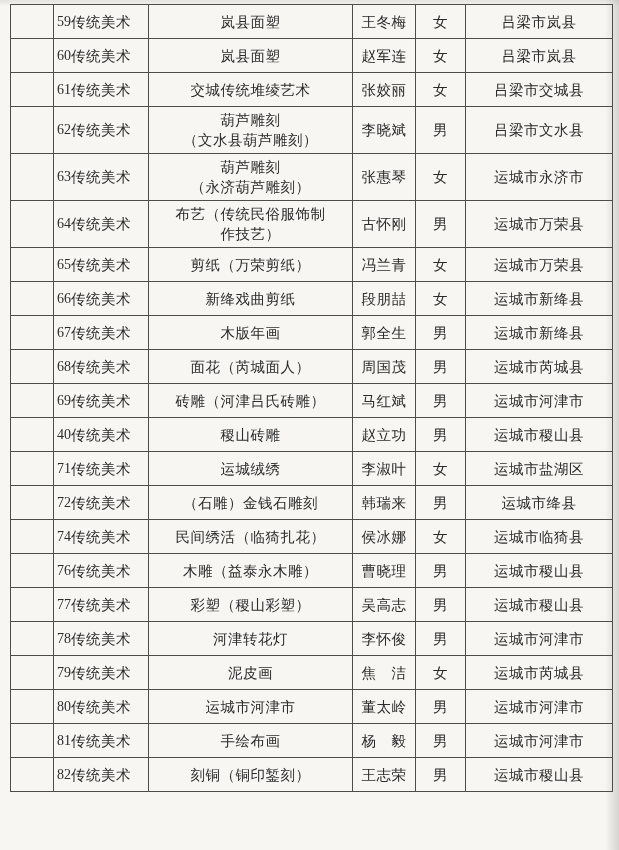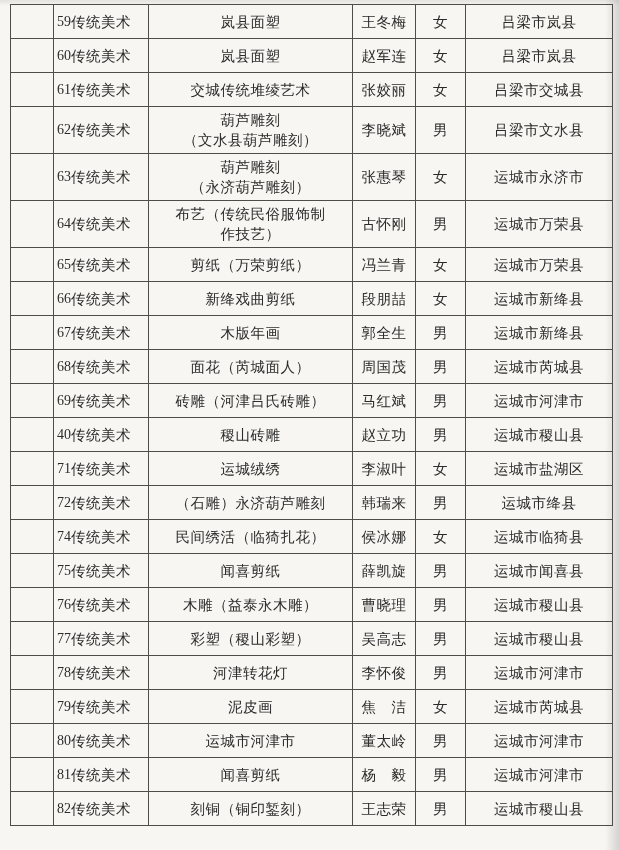--- a/index.html
+++ b/index.html
@@ -177,42 +177,34 @@
           <td class="cell cell-no">71</td>
           <td class="cell cell-category">传统美术</td>
           <td class="cell cell-project">运城绒绣</td>
           <td class="cell cell-name">李淑叶</td>
           <td class="cell cell-gender">女</td>
           <td class="cell cell-region">运城市盐湖区</td>
         </tr>
         <tr>
           <td class="cell cell-no">72</td>
           <td class="cell cell-category">传统美术</td>
-          <td class="cell cell-project">（石雕）永济葫芦雕刻</td>
+          <td class="cell cell-project">（石雕）金钱石雕刻</td>
           <td class="cell cell-name">韩瑞来</td>
           <td class="cell cell-gender">男</td>
           <td class="cell cell-region">运城市绛县</td>
         </tr>
         <tr>
           <td class="cell cell-no">74</td>
           <td class="cell cell-category">传统美术</td>
           <td class="cell cell-project">民间绣活（临猗扎花）</td>
           <td class="cell cell-name">侯冰娜</td>
           <td class="cell cell-gender">女</td>
           <td class="cell cell-region">运城市临猗县</td>
         </tr>
         <tr>
-          <td class="cell cell-no">75</td>
-          <td class="cell cell-category">传统美术</td>
-          <td class="cell cell-project">闻喜剪纸</td>
-          <td class="cell cell-name">薛凯旋</td>
-          <td class="cell cell-gender">男</td>
-          <td class="cell cell-region">运城市闻喜县</td>
-        </tr>
-        <tr>
           <td class="cell cell-no">76</td>
           <td class="cell cell-category">传统美术</td>
           <td class="cell cell-project">木雕（益泰永木雕）</td>
           <td class="cell cell-name">曹晓理</td>
           <td class="cell cell-gender">男</td>
           <td class="cell cell-region">运城市稷山县</td>
         </tr>
         <tr>
           <td class="cell cell-no">77</td>
           <td class="cell cell-category">传统美术</td>
@@ -241,21 +233,21 @@
           <td class="cell cell-no">80</td>
           <td class="cell cell-category">传统美术</td>
           <td class="cell cell-project">运城市河津市</td>
           <td class="cell cell-name">董太岭</td>
           <td class="cell cell-gender">男</td>
           <td class="cell cell-region">运城市河津市</td>
         </tr>
         <tr>
           <td class="cell cell-no">81</td>
           <td class="cell cell-category">传统美术</td>
-          <td class="cell cell-project">闻喜剪纸</td>
+          <td class="cell cell-project">手绘布画</td>
           <td class="cell cell-name">杨　毅</td>
           <td class="cell cell-gender">男</td>
           <td class="cell cell-region">运城市河津市</td>
         </tr>
         <tr>
           <td class="cell cell-no">82</td>
           <td class="cell cell-category">传统美术</td>
           <td class="cell cell-project">刻铜（铜印錾刻）</td>
           <td class="cell cell-name">王志荣</td>
           <td class="cell cell-gender">男</td>

